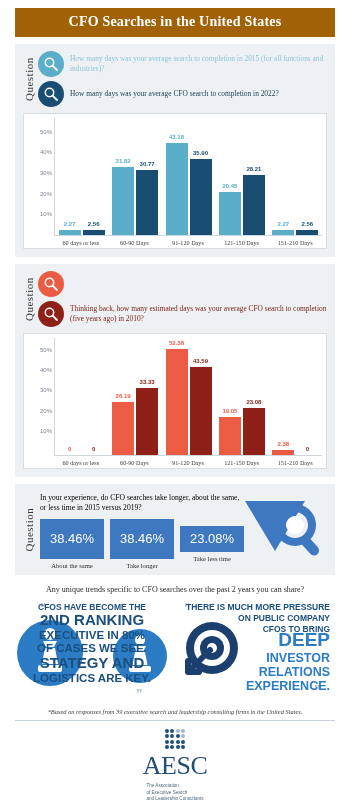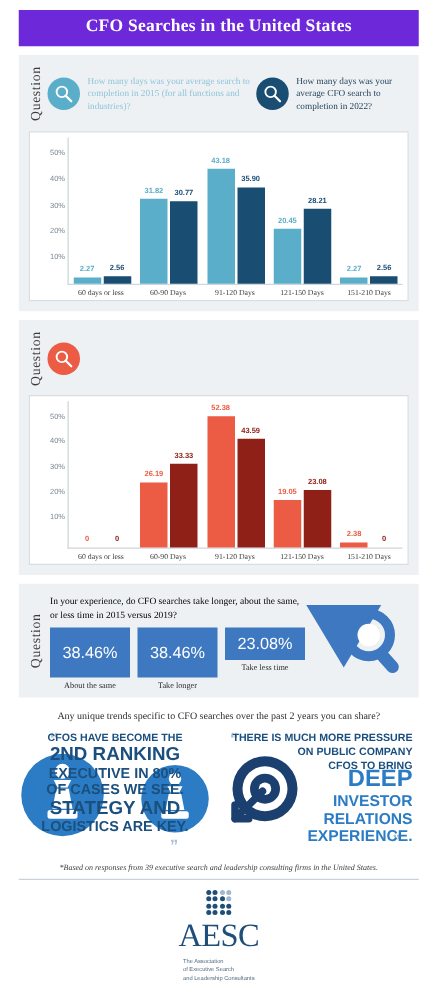--- a/index.html
+++ b/index.html
@@ -7,41 +7,41 @@
     width: 350px; height: 800px;
     background: #ffffff;
     font-family: "Liberation Serif", serif;
     overflow: hidden;
   }
   .page { position: relative; width: 350px; height: 800px; background: #ffffff; }
 
   
   .title-bar {
     margin: 8px 15px 0 15px;
-    background: #6d28d9;
+    background: #a16207;
     color: #ffffff;
     text-align: center;
     font-size: 14px;
     font-weight: bold;
     letter-spacing: .2px;
     padding: 6px 0 7px 0;
   }
 
   
   .panel { margin: 7px 15px 0 15px; background: #eef1f4; padding: 7px 8px 8px 8px; }
 
   
   .qblock { display: flex; align-items: stretch; }
   .qword {
     writing-mode: vertical-rl; transform: rotate(180deg);
     font-size: 11px; color: #3c3c3c; letter-spacing: .5px;
     text-align: center; width: 15px; padding: 2px 0;
     font-family: "Liberation Serif", serif;
   }
-  .qrows { flex: 1; display: flex; flex-direction: row; justify-content: flex-start; gap: 4px; }
+  .qrows { flex: 1; display: flex; flex-direction: column; justify-content: flex-start; gap: 4px; }
   .qrow { display: flex; align-items: center; gap: 6px; }
   .qicon { width: 26px; height: 26px; border-radius: 50%; flex: 0 0 26px; position: relative; }
   .qicon svg { position: absolute; top: 5px; left: 5px; }
   .qtext { font-size: 7.4px; line-height: 1.32; }
 
   .c-lightblue { background: #5aaec9; }
   .c-darkblue  { background: #1a4d72; }
   .c-lightred  { background: #ec5b43; }
   .c-darkred   { background: #8e2018; }
   .t-lightblue { color: #8fc4d8; }
@@ -68,21 +68,21 @@
   .bar .fill { position: absolute; bottom: 0; left: 0; right: 0; }
   .xaxis { display: flex; margin-left: 26px; }
   .xaxis div {
     flex: 1; text-align: center; font-size: 6.2px; color: #3c3c3c; padding-top: 3px;
   }
 
   
   .exp { display: flex; align-items: stretch; position: relative; }
   .exp-body { flex: 1; padding-left: 2px; }
   .exp-q { font-size: 7.6px; line-height: 1.35; padding-top: 2px; width: 72%; }
-  .stats { display: flex; align-items: flex-start; gap: 6px; margin-top: 5px; }
+  .stats { display: flex; align-items: center; gap: 6px; margin-top: 5px; }
   .stat { width: 64px; text-align: center; }
   .stat .box {
     background: #3d78c0; color: #ffffff; font-size: 13px;
     display: flex; align-items: center; justify-content: center;
     font-family: "Liberation Sans", sans-serif;
   }
   .stat .cap { font-size: 6.6px; color: #2b2b2b; padding-top: 3px; }
   .magnifier { position: absolute; right: 2px; top: 4px; }
 
   
@@ -215,20 +215,29 @@
       <div class="qword">Question</div>
       <div class="qrows">
         <div class="qrow">
           <div class="qicon c-lightred">
             <svg width="16" height="16" viewBox="0 0 16 16">
                 <circle cx="6.5" cy="6.5" r="4.2" fill="none" stroke="#fff" stroke-width="1.5"></circle>
                 <line x1="9.6" y1="9.6" x2="14" y2="14" stroke="#fff" stroke-width="1.8" stroke-linecap="round"></line>
               </svg>
           </div>
         </div>
+        <div class="qrow">
+          <div class="qicon c-darkred">
+            <svg width="16" height="16" viewBox="0 0 16 16">
+                <circle cx="6.5" cy="6.5" r="4.2" fill="none" stroke="#fff" stroke-width="1.5"></circle>
+                <line x1="9.6" y1="9.6" x2="14" y2="14" stroke="#fff" stroke-width="1.8" stroke-linecap="round"></line>
+              </svg>
+          </div>
+          <div class="qtext t-darkred">Thinking back, how many estimated days was your average CFO search to completion (five years ago) in 2010?</div>
+        </div>
       </div>
     </div>
 
     <div class="chart-wrap">
       <div class="chart">
         <div class="yaxis">
           <span style="top:10.5%">50%</span>
           <span style="top:27.1%">40%</span>
           <span style="top:44.3%">30%</span>
           <span style="top:61.5%">20%</span>

